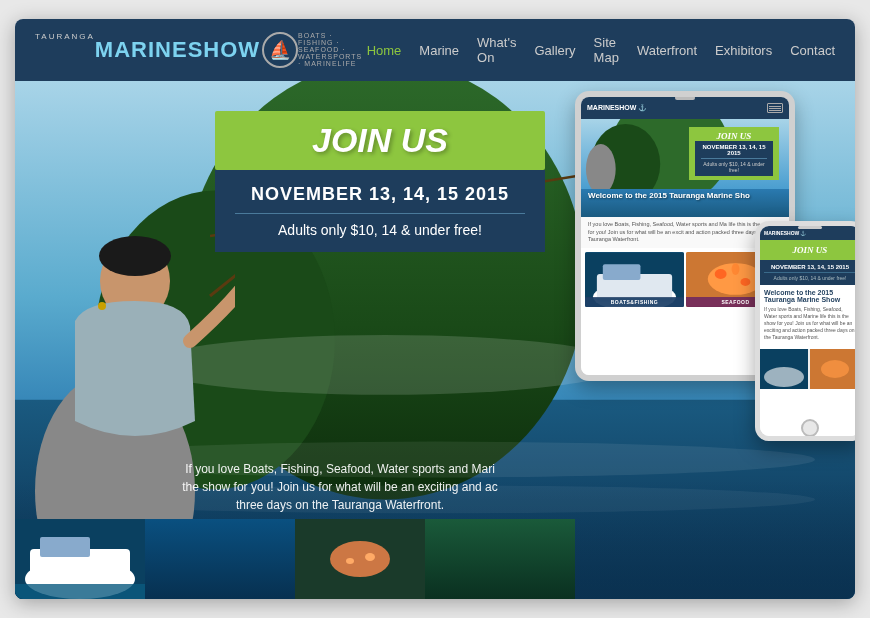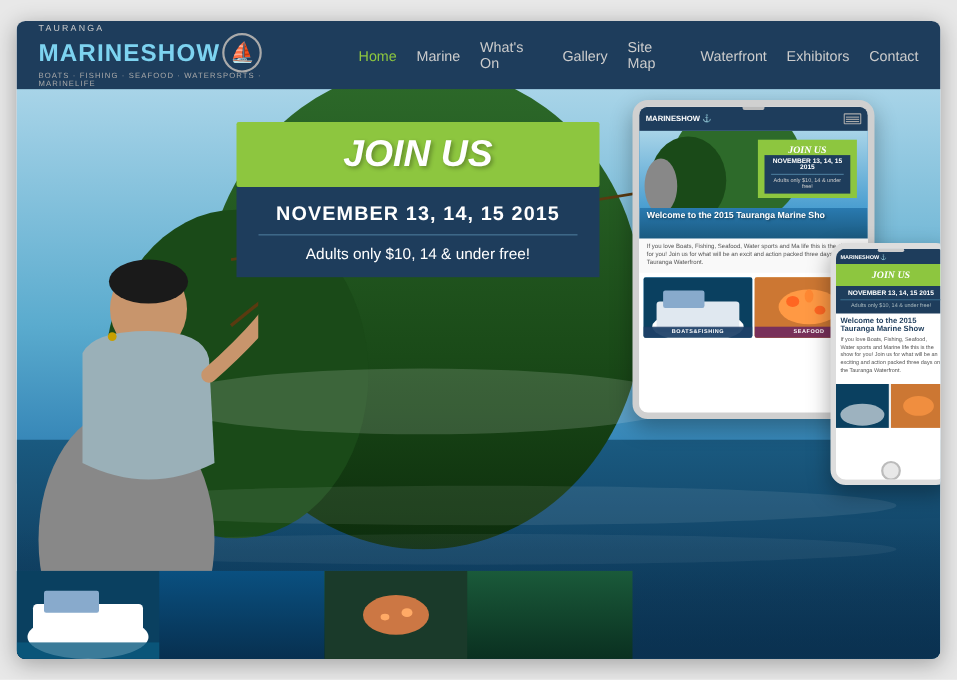--- a/index.html
+++ b/index.html
@@ -38,21 +38,21 @@
 
     .logo-area {
       display: flex;
       align-items: center;
       gap: 6px;
       min-width: 200px;
     }
 
     .logo-text {
       display: flex;
-      flex-direction: column;
+      flex-direction: row;
     }
 
     .logo-top {
       font-size: 8px;
       color: #ccc;
       letter-spacing: 2px;
       font-weight: normal;
     }
 
     .logo-main {
@@ -584,20 +584,25 @@
         <span class="join-us-text">JOIN US</span>
       </div>
       <div class="date-box">
         <div class="date-text">NOVEMBER 13, 14, 15 2015</div>
         <hr class="date-divider">
         <div class="price-text">Adults only $10, 14 &amp; under free!</div>
       </div>
     </div>
 
     <div class="welcome-area">
+      <div class="welcome-body">
+        <span>If you love Boats, Fishing, Seafood, Water sports and Mari</span><br>
+        <span>the show for you! Join us for what will be an exciting and ac</span><br>
+        <span>three days on the Tauranga Waterfront.</span>
+      </div>
     </div>
 
     <div class="bottom-strip">
       <div class="strip-item strip-boat">
         <svg viewBox="0 0 130 80" width="130" height="80">
           <rect x="0" y="0" width="130" height="80" fill="#0a4060"></rect>
 
           <ellipse cx="65" cy="60" rx="55" ry="20" fill="#fff"></ellipse>
           <rect x="15" y="30" width="100" height="35" fill="#fff" rx="4"></rect>
 

